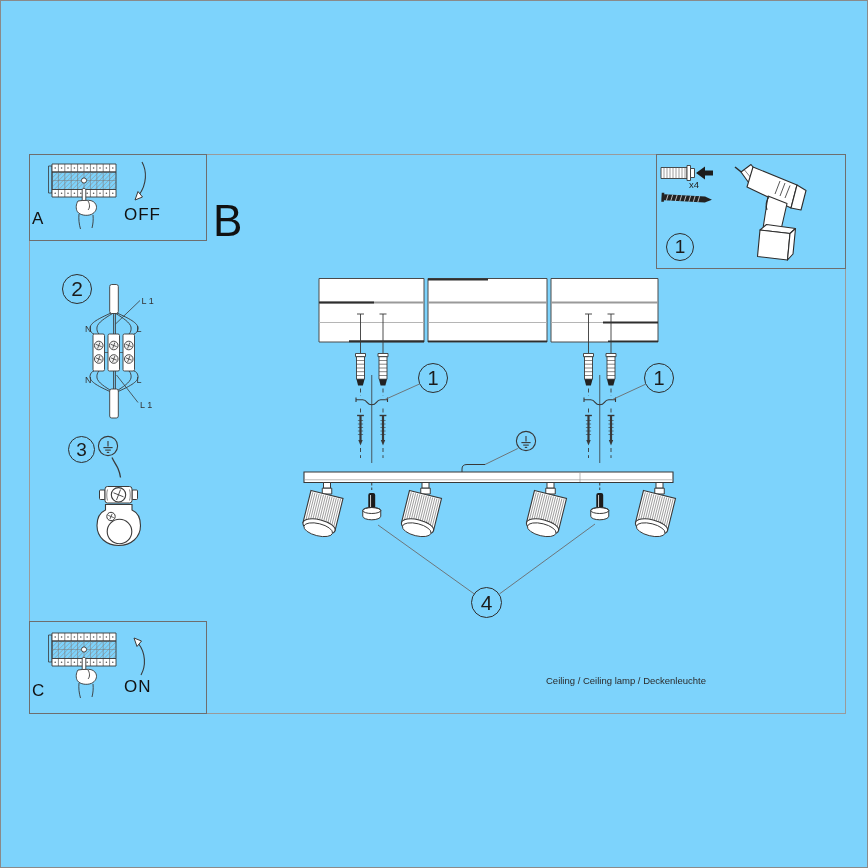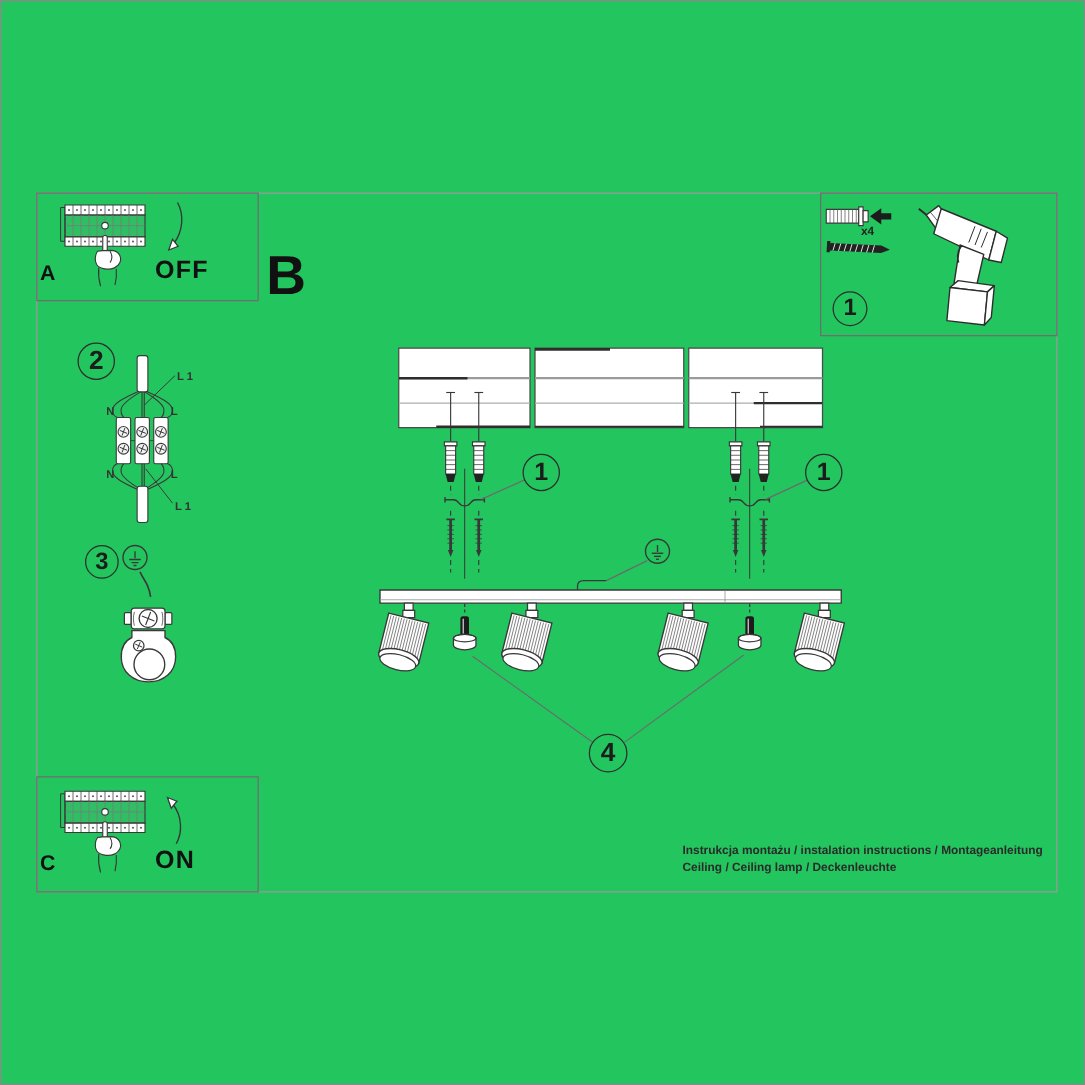--- a/index.html
+++ b/index.html
@@ -1,26 +1,26 @@
 <!DOCTYPE html>
 <html><head>
 <meta charset="utf-8">
 <style>
   html,body{margin:0;padding:0;background:#fff;}
   #page{
-    position:relative;width:868px;height:868px;background:#22c55e;
+    position:relative;width:868px;height:868px;background:#7dd3fc;
     border:1px solid #8a8a8a;box-sizing:border-box;overflow:hidden;
-    font-family:"Liberation Sans", sans-serif;color:#1f1f1f;font-weight:bold;
+    font-family:"Liberation Sans", sans-serif;color:#1f1f1f;
   }
   .abs{position:absolute;}
   .frame{position:absolute;border:1px solid #6e6e6e;box-sizing:border-box;background:transparent;}
   .frame-light{position:absolute;border:1px solid #9a9a9a;box-sizing:border-box;background:transparent;}
   .biglabel{font-size:44px;line-height:1;color:#111;}
   .boxletter{font-size:17px;line-height:1;color:#111;}
-  .switchword{font-size:20px;line-height:1;letter-spacing:1px;color:#111;}
+  .switchword{font-size:17px;line-height:1;letter-spacing:1px;color:#111;}
   .circlenum{
     position:absolute;border:1.4px solid #2e2e2e;border-radius:50%;
     display:flex;align-items:center;justify-content:center;
     color:#1c1c1c;background:transparent;box-sizing:border-box;
   }
   .footer{font-size:9.5px;line-height:14.3px;color:#2a2a2a;white-space:nowrap;}
   svg{position:absolute;left:0;top:0;}
   svg *{vector-effect:non-scaling-stroke;}
 </style>
 </head>
@@ -418,17 +418,16 @@
     <span>1</span>
   </div>
   <div class="circlenum" style="left:643px;top:362px;width:30px;height:30px;font-size:20px;">
     <span>1</span>
   </div>
   <div class="circlenum" style="left:470px;top:586px;width:31px;height:31px;font-size:21px;">
     <span>4</span>
   </div>
 
   <div class="abs footer" style="left:545px;top:673px;">
-    <div>Instrukcja montażu / instalation instructions / Montageanleitung</div>
     <div>Ceiling / Ceiling lamp / Deckenleuchte</div>
   </div>
 
 </div>
 
 </body></html>

